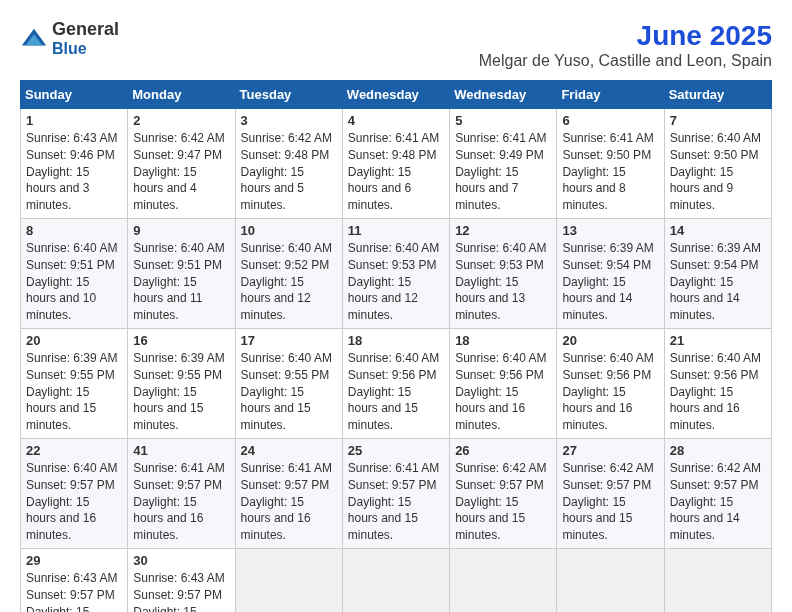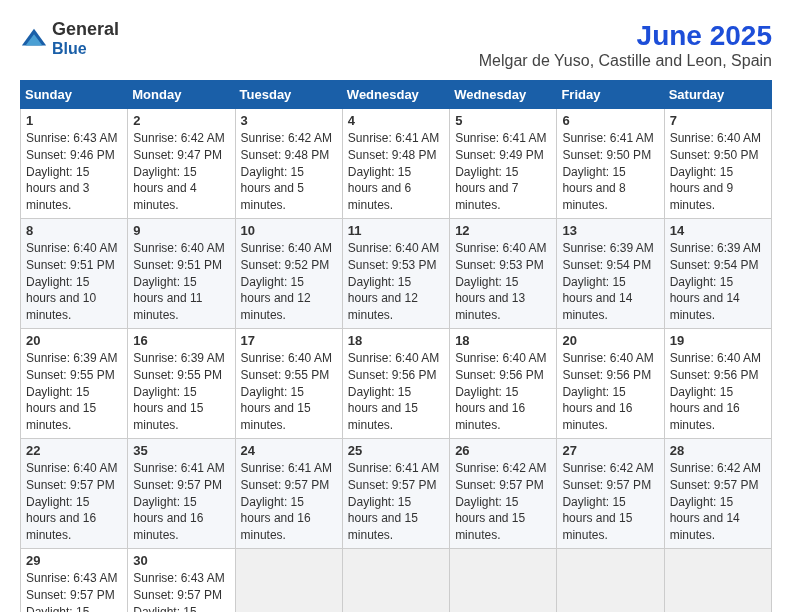--- a/index.html
+++ b/index.html
@@ -195,31 +195,31 @@
         </td>
         <td>
           <span class="day-number">18</span>
           <div class="day-info">Sunrise: 6:40 AM<br>Sunset: 9:56 PM<br>Daylight: 15 hours and 16 minutes.</div>
         </td>
         <td>
           <span class="day-number">20</span>
           <div class="day-info">Sunrise: 6:40 AM<br>Sunset: 9:56 PM<br>Daylight: 15 hours and 16 minutes.</div>
         </td>
         <td>
-          <span class="day-number">19</span>
+          <span class="day-number">21</span>
           <div class="day-info">Sunrise: 6:40 AM<br>Sunset: 9:56 PM<br>Daylight: 15 hours and 16 minutes.</div>
         </td>
       </tr>
       <tr>
         <td>
           <span class="day-number">22</span>
           <div class="day-info">Sunrise: 6:40 AM<br>Sunset: 9:57 PM<br>Daylight: 15 hours and 16 minutes.</div>
         </td>
         <td>
-          <span class="day-number">35</span>
+          <span class="day-number">41</span>
           <div class="day-info">Sunrise: 6:41 AM<br>Sunset: 9:57 PM<br>Daylight: 15 hours and 16 minutes.</div>
         </td>
         <td>
           <span class="day-number">24</span>
           <div class="day-info">Sunrise: 6:41 AM<br>Sunset: 9:57 PM<br>Daylight: 15 hours and 16 minutes.</div>
         </td>
         <td>
           <span class="day-number">25</span>
           <div class="day-info">Sunrise: 6:41 AM<br>Sunset: 9:57 PM<br>Daylight: 15 hours and 15 minutes.</div>
         </td>

